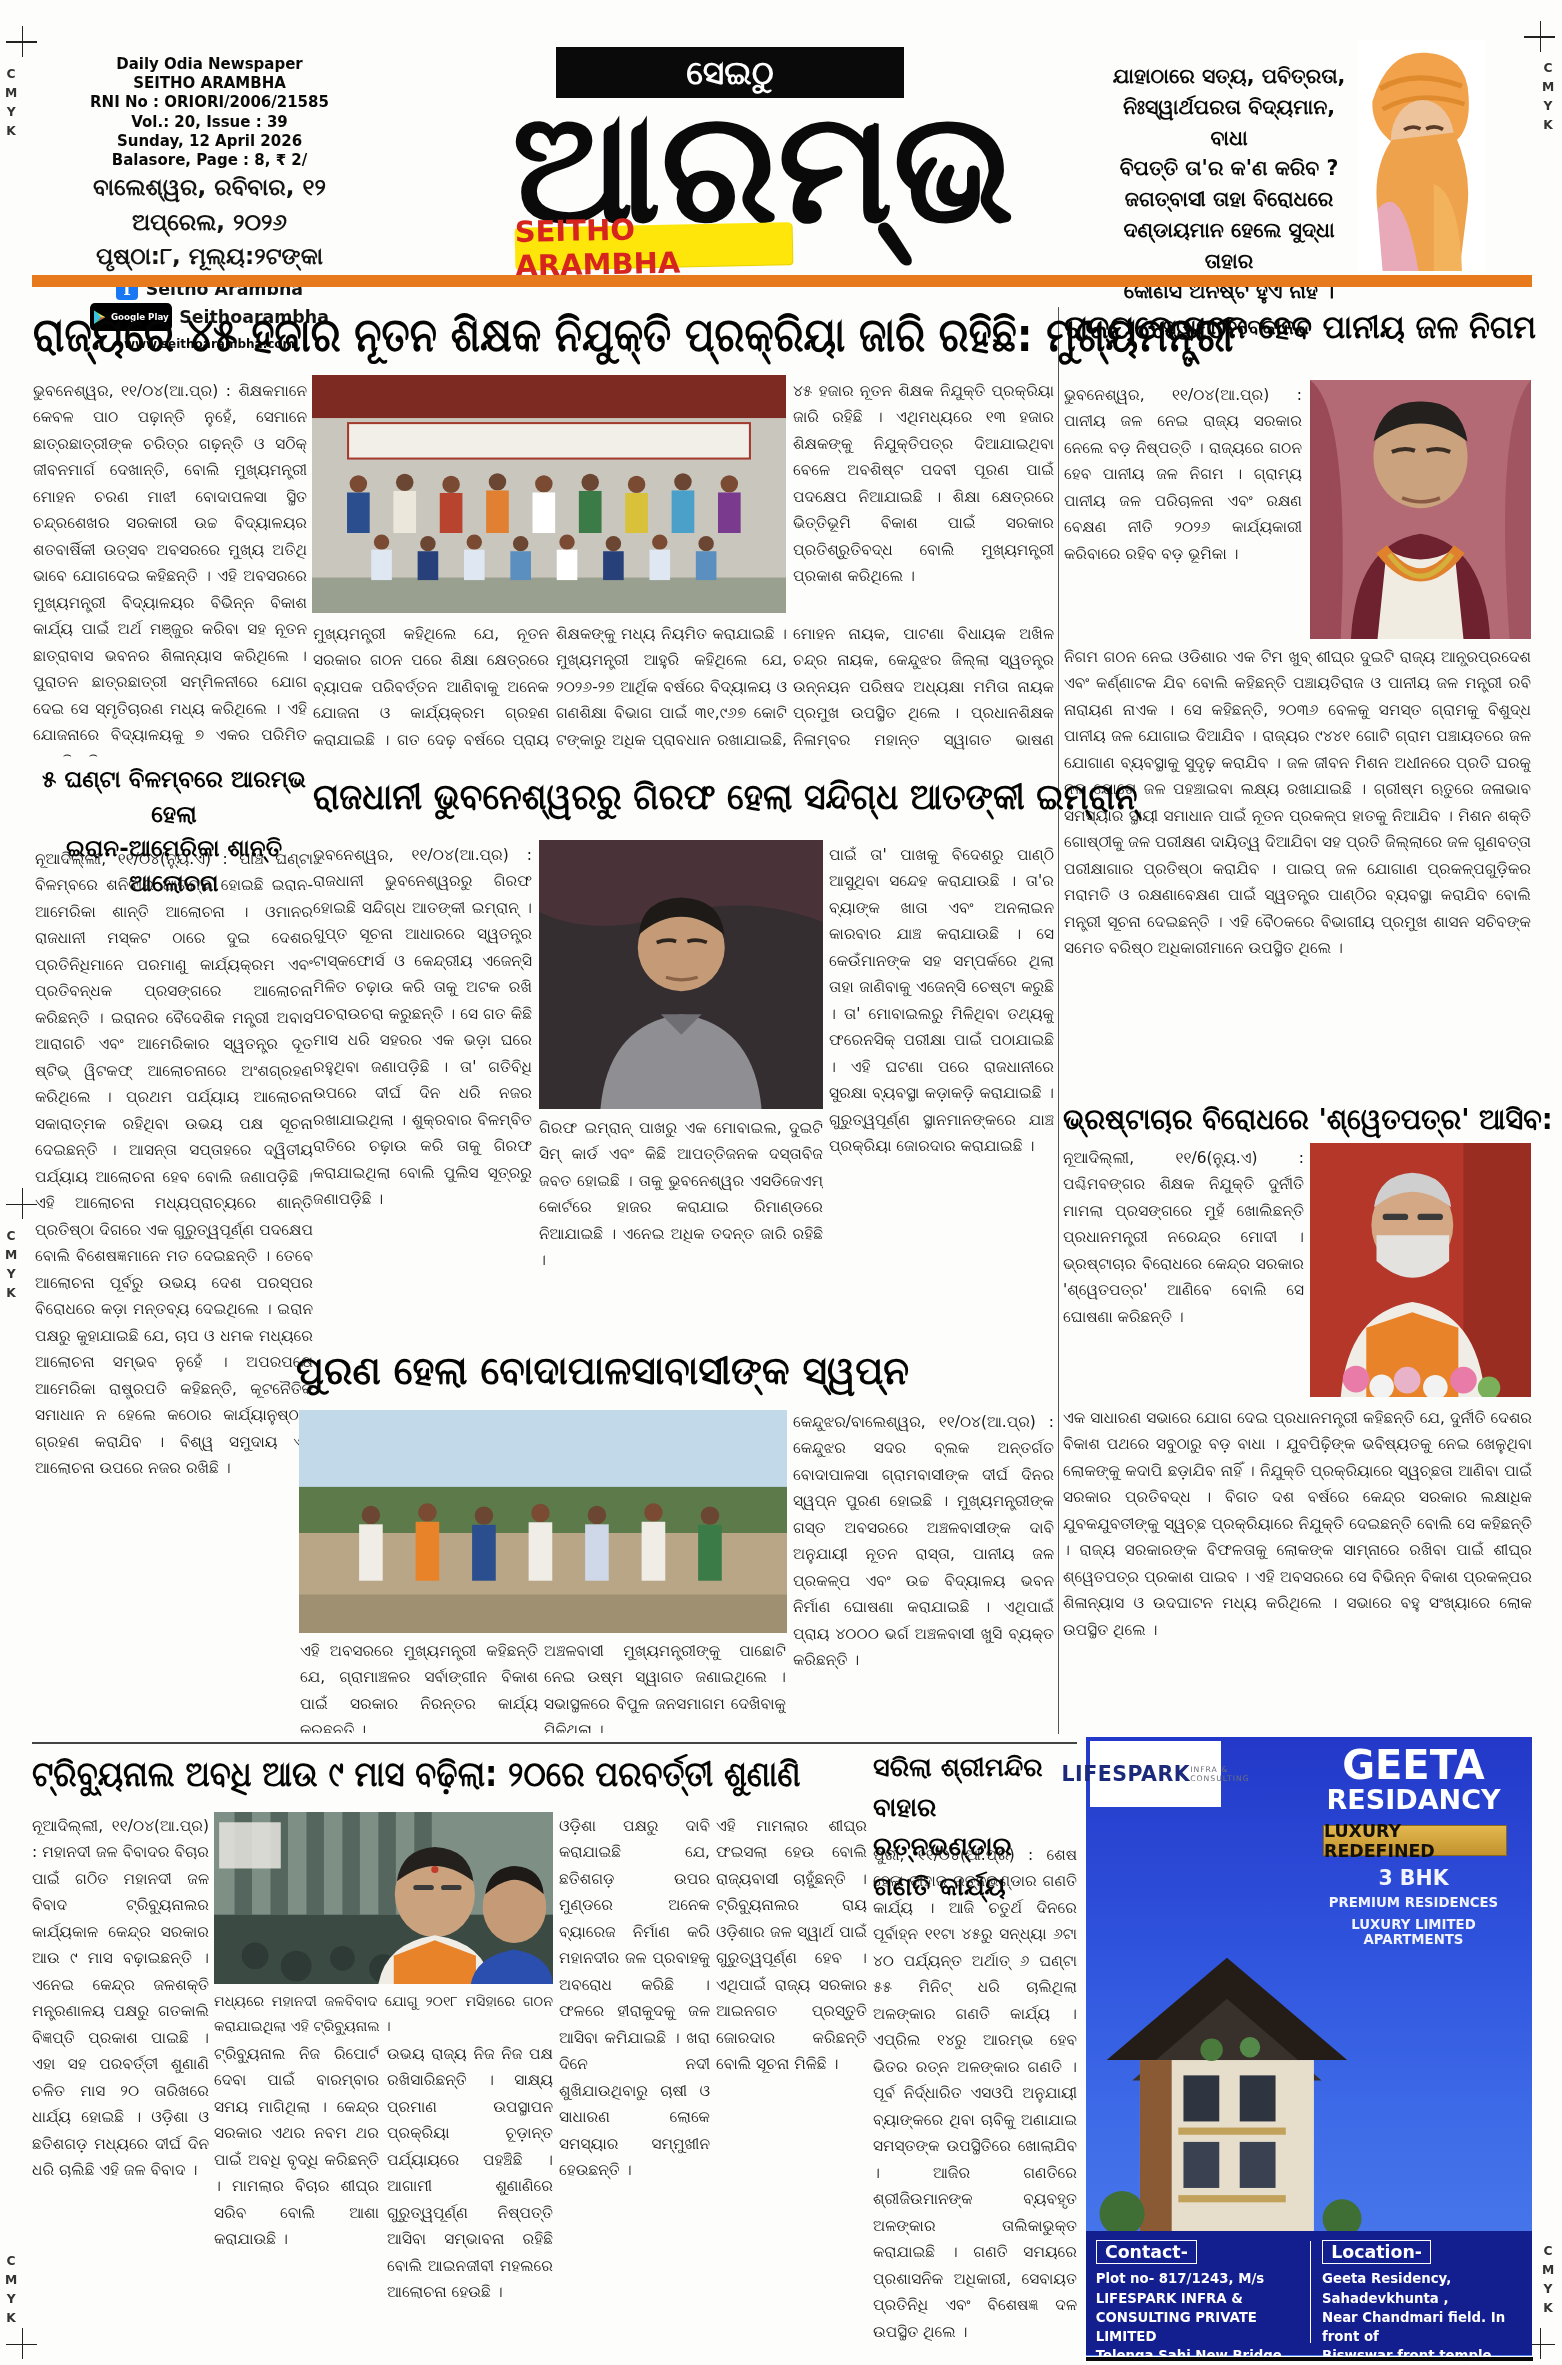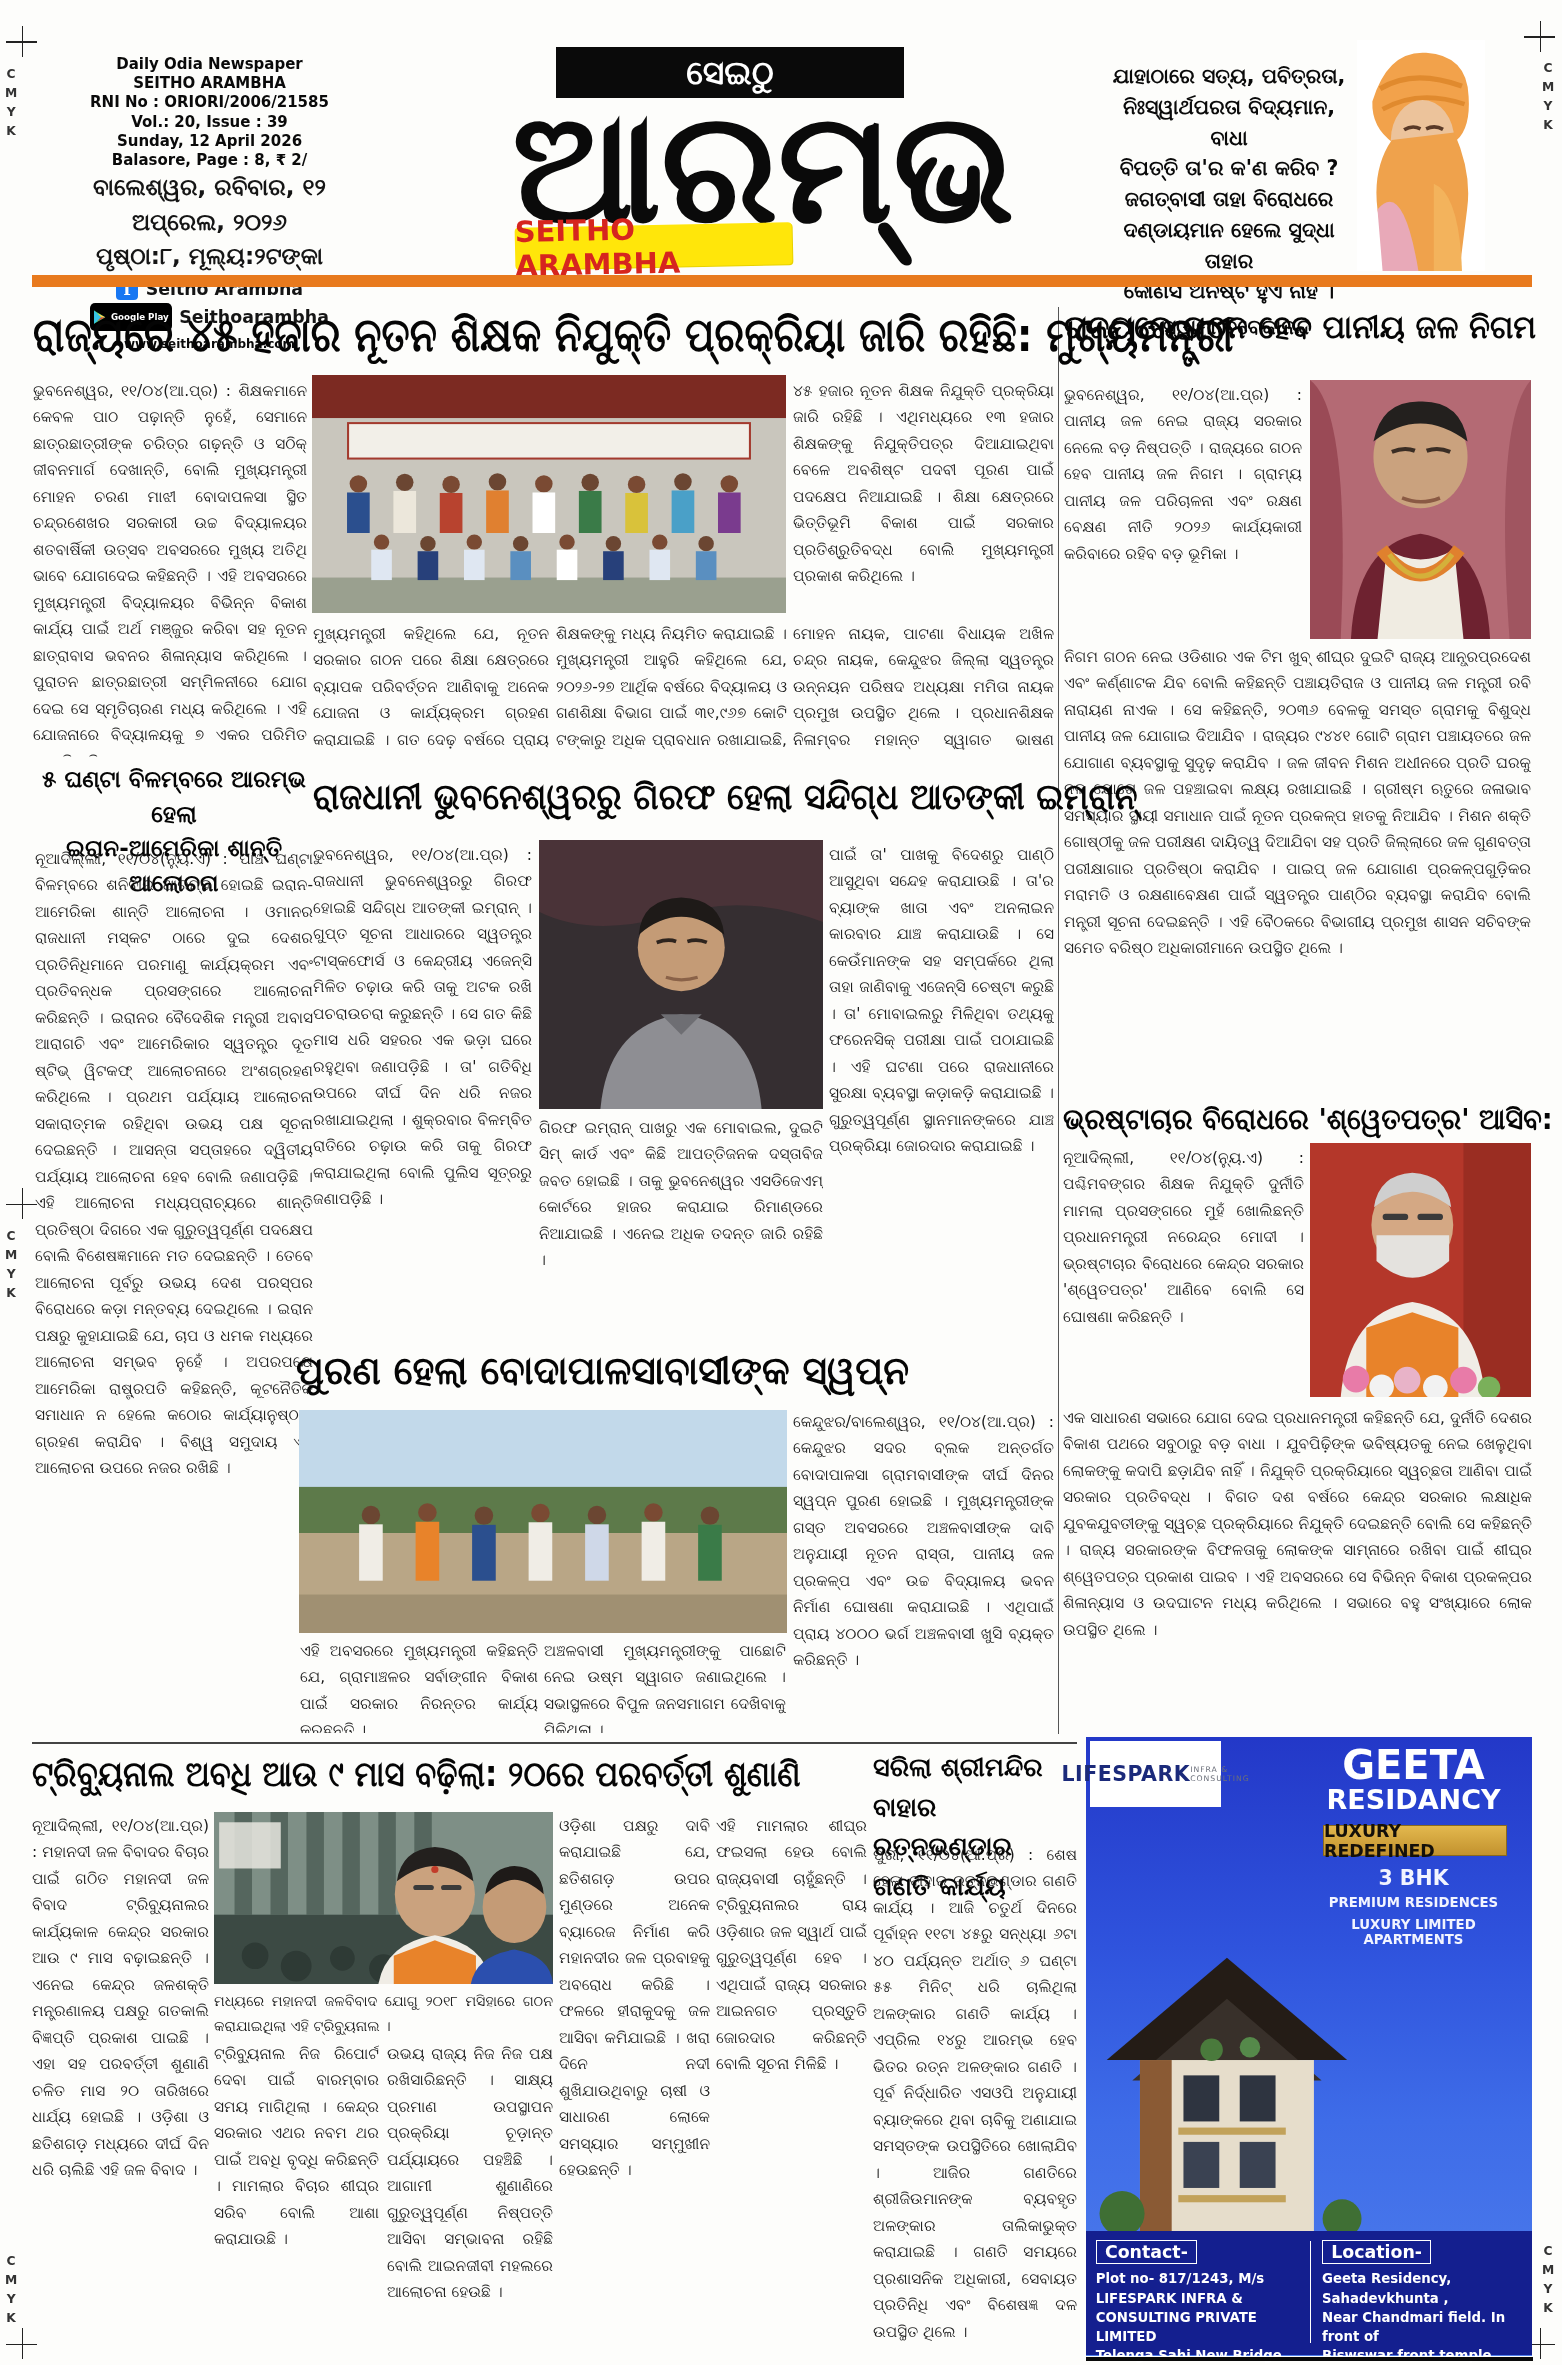--- a/index.html
+++ b/index.html
@@ -250,21 +250,21 @@
       <g>
         <circle cx="90" cy="460" r="26" fill="#e87ba8"></circle>
           <circle cx="140" cy="475" r="24" fill="#f2f2f2"></circle>
         <circle cx="190" cy="462" r="26" fill="#e8b3c8"></circle>
           <circle cx="245" cy="476" r="24" fill="#f2f2f2"></circle>
         <circle cx="300" cy="462" r="26" fill="#e87ba8"></circle>
           <circle cx="350" cy="477" r="22" fill="#7ab05a"></circle>
       </g>
     </svg>
   </div>
-  <div class="abs body-text" style="left:1063px;top:1145px;width:241px;height:254px;">ନୂଆଦିଲ୍ଲୀ, ୧୧/୦୪(ନ୍ୟୁ.ଏ) : ପଶ୍ଚିମବଙ୍ଗର ଶିକ୍ଷକ ନିଯୁକ୍ତି ଦୁର୍ନୀତି ମାମଲା ପ୍ରସଙ୍ଗରେ ମୁହଁ ଖୋଲିଛନ୍ତି ପ୍ରଧାନମନ୍ତ୍ରୀ ନରେନ୍ଦ୍ର ମୋଦୀ । ଭ୍ରଷ୍ଟାଚାର ବିରୋଧରେ କେନ୍ଦ୍ର ସରକାର 'ଶ୍ୱେତପତ୍ର' ଆଣିବେ ବୋଲି ସେ ଘୋଷଣା କରିଛନ୍ତି ।</div>
+  <div class="abs body-text" style="left:1063px;top:1145px;width:241px;height:254px;">ନୂଆଦିଲ୍ଲୀ, ୧୧/6(ନ୍ୟୁ.ଏ) : ପଶ୍ଚିମବଙ୍ଗର ଶିକ୍ଷକ ନିଯୁକ୍ତି ଦୁର୍ନୀତି ମାମଲା ପ୍ରସଙ୍ଗରେ ମୁହଁ ଖୋଲିଛନ୍ତି ପ୍ରଧାନମନ୍ତ୍ରୀ ନରେନ୍ଦ୍ର ମୋଦୀ । ଭ୍ରଷ୍ଟାଚାର ବିରୋଧରେ କେନ୍ଦ୍ର ସରକାର 'ଶ୍ୱେତପତ୍ର' ଆଣିବେ ବୋଲି ସେ ଘୋଷଣା କରିଛନ୍ତି ।</div>
   <div class="abs body-text" style="left:1063px;top:1405px;width:469px;height:328px;">ଏକ ସାଧାରଣ ସଭାରେ ଯୋଗ ଦେଇ ପ୍ରଧାନମନ୍ତ୍ରୀ କହିଛନ୍ତି ଯେ, ଦୁର୍ନୀତି ଦେଶର ବିକାଶ ପଥରେ ସବୁଠାରୁ ବଡ଼ ବାଧା । ଯୁବପିଢ଼ିଙ୍କ ଭବିଷ୍ୟତକୁ ନେଇ ଖେଳୁଥିବା ଲୋକଙ୍କୁ କଦାପି ଛଡ଼ାଯିବ ନାହିଁ । ନିଯୁକ୍ତି ପ୍ରକ୍ରିୟାରେ ସ୍ୱଚ୍ଛତା ଆଣିବା ପାଇଁ ସରକାର ପ୍ରତିବଦ୍ଧ । ବିଗତ ଦଶ ବର୍ଷରେ କେନ୍ଦ୍ର ସରକାର ଲକ୍ଷାଧିକ ଯୁବକଯୁବତୀଙ୍କୁ ସ୍ୱଚ୍ଛ ପ୍ରକ୍ରିୟାରେ ନିଯୁକ୍ତି ଦେଇଛନ୍ତି ବୋଲି ସେ କହିଛନ୍ତି । ରାଜ୍ୟ ସରକାରଙ୍କ ବିଫଳତାକୁ ଲୋକଙ୍କ ସାମ୍ନାରେ ରଖିବା ପାଇଁ ଶୀଘ୍ର ଶ୍ୱେତପତ୍ର ପ୍ରକାଶ ପାଇବ । ଏହି ଅବସରରେ ସେ ବିଭିନ୍ନ ବିକାଶ ପ୍ରକଳ୍ପର ଶିଳାନ୍ୟାସ ଓ ଉଦଘାଟନ ମଧ୍ୟ କରିଥିଲେ । ସଭାରେ ବହୁ ସଂଖ୍ୟାରେ ଲୋକ ଉପସ୍ଥିତ ଥିଲେ ।</div>
 
   <div class="abs headline" style="left:296px;top:1348px;width:758px;font-size:39px;">
     <span class="cond" style="transform:scaleX(.96);">ପୁରଣ ହେଲା ବୋଦାପାଳସାବାସୀଙ୍କ ସ୍ୱପ୍ନ</span>
   </div>
   <div class="abs photo" style="left:299px;top:1410px;width:488px;height:223px;">
     <svg viewBox="0 0 950 435" preserveAspectRatio="none">
       <rect width="950" height="435" fill="#c2d9ea"></rect>
       <rect y="150" width="950" height="90" fill="#5d7a4a"></rect>
       <rect y="240" width="950" height="195" fill="#b9a686"></rect>

